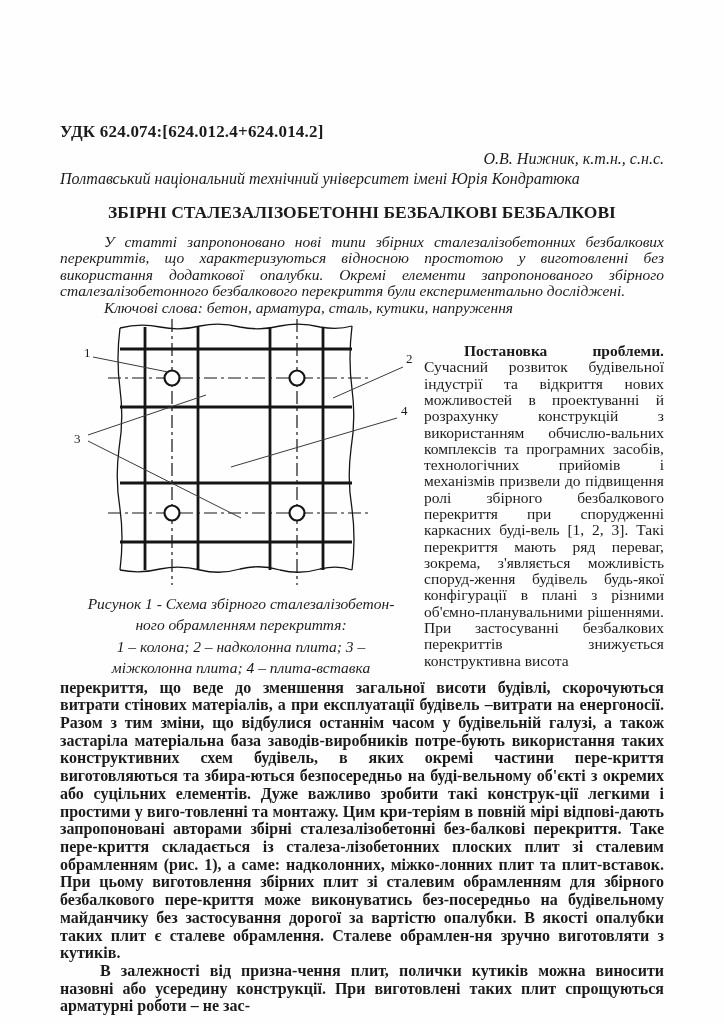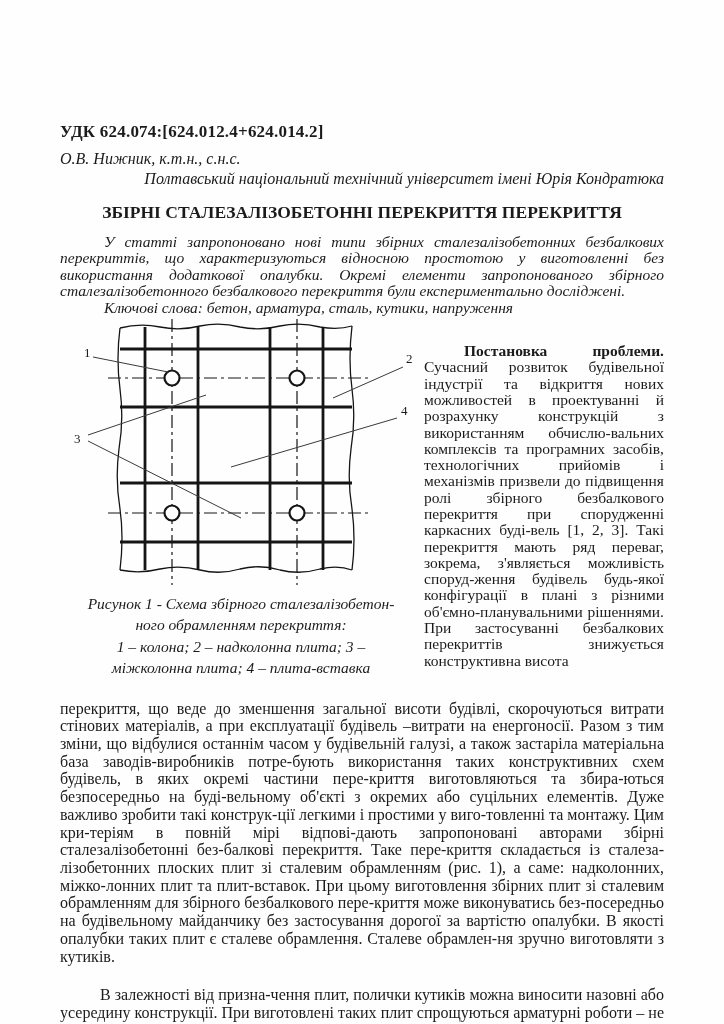--- a/index.html
+++ b/index.html
@@ -18,27 +18,26 @@
     box-sizing: border-box;
     padding: 122px 60px 0 60px;
   }
   .udk {
     font-size: 17px;
     font-weight: bold;
     letter-spacing: 0.2px;
   }
   .author-line {
     margin-top: 7px;
-    text-align: left;
+    text-align: right;
     font-style: italic;
     font-size: 16px;
     line-height: 20px;
   }
   .institution-line {
-    text-align: right;
     font-style: italic;
     font-size: 16px;
     line-height: 20px;
   }
   .article-title {
     margin: 13px 0 0 0;
     text-align: center;
     font-size: 17.5px;
     font-weight: bold;
     line-height: 20px;
@@ -84,38 +83,39 @@
   }
   .right-col p {
     margin: 2px 0 0 0;
     font-size: 15.5px;
     line-height: 16.3px;
     text-align: justify;
     text-indent: 40px;
   }
   .right-col .lead { font-weight: bold; }
   .body-par {
-    margin: 21px 0 0 0;
+    margin: 0 0 0 0;
     font-size: 16px;
     line-height: 17.7px;
     text-align: justify;
+    font-weight: bold;
   }
   .body-par.indent { text-indent: 40px; }
 </style>
 </head>
 <body>
 
 <div class="page">
 
   <div class="udk">УДК 624.074:[624.012.4+624.014.2]</div>
 
   <div class="author-line">О.В. Нижник, к.т.н., с.н.с.</div>
   <div class="institution-line">Полтавський національний технічний університет імені Юрія Кондратюка</div>
 
-  <div class="article-title">ЗБІРНІ СТАЛЕЗАЛІЗОБЕТОННІ ПЕРЕКРИТТЯ ПЕРЕКРИТТЯ</div>
+  <div class="article-title">ЗБІРНІ СТАЛЕЗАЛІЗОБЕТОННІ БЕЗБАЛКОВІ БЕЗБАЛКОВІ</div>
 
   <p class="abstract">У статті запропоновано нові типи збірних сталезалізобетонних безбалкових перекриттів, що характеризуються відносною простотою у виготовленні без використання додаткової опалубки. Окремі елементи запропонованого збірного сталезалізобетонного безбалкового перекриття були експериментально досліджені.</p>
 
   <p class="keywords"><span class="kw-label">Ключові слова</span><span>: бетон, арматура, сталь, кутики,  напруження</span></p>
 
   <div class="two-col">
 
     <div class="fig-block">
       <svg width="362" height="272" viewBox="0 0 362 272" xmlns="http://www.w3.org/2000/svg">
 

